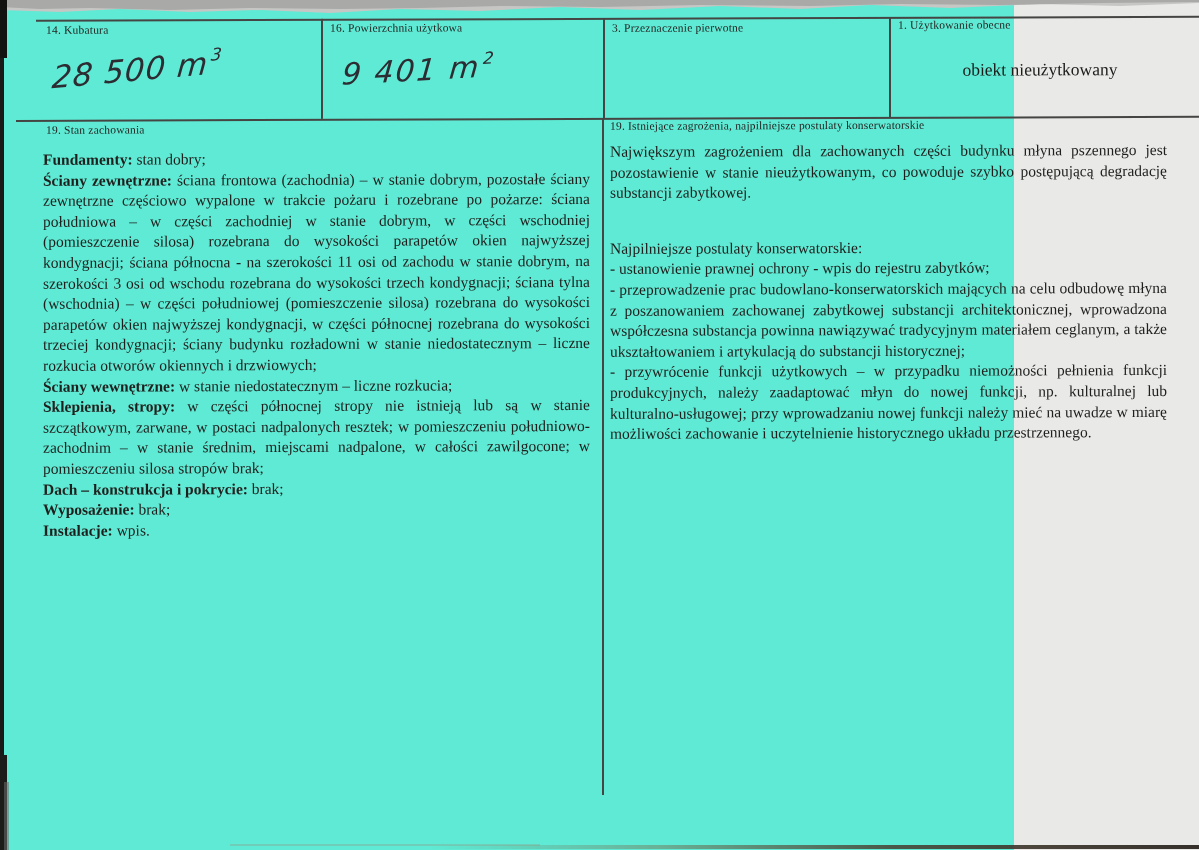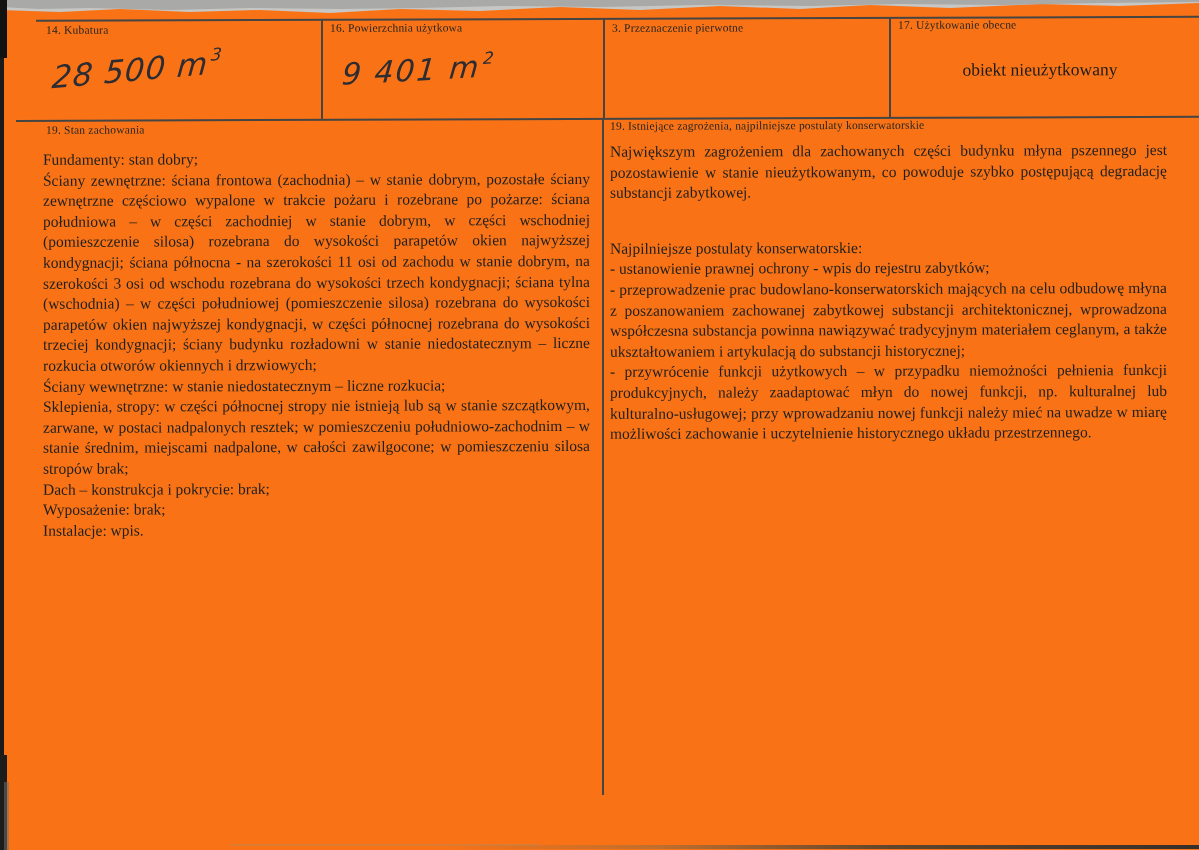--- a/index.html
+++ b/index.html
@@ -2,22 +2,22 @@
 <html lang="pl"><head>
 <meta charset="utf-8">
 <style>
   html,body{margin:0;padding:0;}
   body{
     width:1199px;height:850px;overflow:hidden;
     background:#e9e9e7;
     font-family:"Liberation Serif", serif;
   }
   .page{
-    position:relative;width:1199px;height:850px;
-    background:#f97316;color:#1e1e1c;
+    position:relative;width:1014px;height:850px;
+    background:#5eead4;color:#1e1e1c;
   }
   
   .torn-edge{position:absolute;top:0;left:0;z-index:5;}
   .edge-left-a{position:absolute;left:0;top:0;width:4px;height:850px;background:#1a1a18;z-index:6;}
   .edge-left-b{position:absolute;left:0;top:0;width:7px;height:58px;background:#121210;z-index:6;}
   .edge-left-c{position:absolute;left:0;top:755px;width:7px;height:95px;background:#1c1c1a;z-index:6;}
   .edge-left-d{position:absolute;left:4px;top:782px;width:5px;height:68px;background:rgba(110,110,108,.55);z-index:6;}
   .shadow-bottom-main{
     position:absolute;left:430px;top:845px;width:769px;height:4px;z-index:6;
     background:linear-gradient(to right, rgba(140,125,95,0) 0%, rgba(120,105,75,.45) 30%, rgba(70,62,48,.85) 60%, #35302a 100%);
@@ -55,21 +55,21 @@
   .hw15{left:342px;top:54px;font-size:30px;transform:rotate(-3deg) skewX(-8deg);letter-spacing:2px;}
   .typed{position:absolute;font-size:17.5px;text-align:center;color:#1c1c1a;}
   .t16{left:604px;width:286px;top:64px;}
   .t17{left:890px;width:300px;top:63px;}
   
   .block{
     position:absolute;text-align:justify;color:#1f1f1d;
     font-size:15.5px;line-height:20.6px;
   }
   .block p{margin:0;text-align:justify;}
-  .block b{font-weight:400;}
+  .block b{font-weight:700;}
   .b18{left:43px;top:150px;width:547px;}
   .b19{left:610px;top:144px;width:557px;}
   .b19 .heading{margin-top:35px;}
 </style>
 </head>
 <body>
 
 <div class="page">
 
   <svg class="torn-edge" width="1199" height="24" aria-hidden="true">
@@ -97,21 +97,21 @@
       <span>28 500 m</span><sup>3</sup>
     </div>
 
     <div class="cell-label" style="left:330px;top:23px">16. Powierzchnia użytkowa</div>
     <div class="hand hw15">
       <span>9 401 m</span><sup>2</sup>
     </div>
 
     <div class="cell-label" style="left:612px;top:24px">3. Przeznaczenie pierwotne</div>
 
-    <div class="cell-label" style="left:898px;top:22px">17. Użytkowanie obecne</div>
+    <div class="cell-label" style="left:898px;top:22px">1. Użytkowanie obecne</div>
     <div class="typed t17">obiekt nieużytkowany</div>
 
     <div class="cell-label" style="left:46px;top:124px">19. Stan zachowania</div>
     <div class="block b18">
       <p><b>Fundamenty:</b><span> stan dobry;</span></p>
       <p><b>Ściany zewnętrzne:</b><span> ściana frontowa (zachodnia) – w stanie dobrym, pozostałe ściany zewnętrzne częściowo wypalone w trakcie pożaru i rozebrane po pożarze: ściana południowa – w części zachodniej w stanie dobrym, w części wschodniej (pomieszczenie silosa) rozebrana do wysokości parapetów okien najwyższej kondygnacji; ściana północna - na szerokości 11 osi od zachodu w stanie dobrym, na szerokości 3 osi od wschodu rozebrana do wysokości trzech kondygnacji; ściana tylna (wschodnia) – w części południowej (pomieszczenie silosa) rozebrana do wysokości parapetów okien najwyższej kondygnacji, w części północnej rozebrana do wysokości trzeciej kondygnacji; ściany budynku rozładowni w stanie niedostatecznym – liczne rozkucia otworów okiennych i drzwiowych;</span></p>
       <p><b>Ściany wewnętrzne:</b><span> w stanie niedostatecznym – liczne rozkucia;</span></p>
       <p><b>Sklepienia, stropy:</b><span> w części północnej stropy nie istnieją lub są w stanie szczątkowym, zarwane, w postaci nadpalonych resztek; w pomieszczeniu południowo-zachodnim – w stanie średnim, miejscami nadpalone, w całości zawilgocone; w pomieszczeniu silosa stropów brak;</span></p>
       <p><b>Dach – konstrukcja i pokrycie:</b><span> brak;</span></p>
       <p><b>Wyposażenie:</b><span> brak;</span></p>

